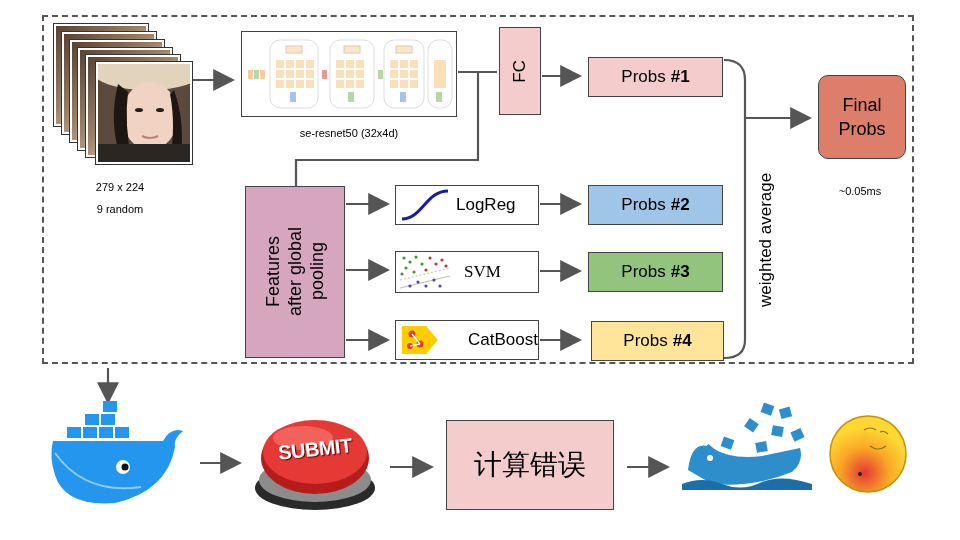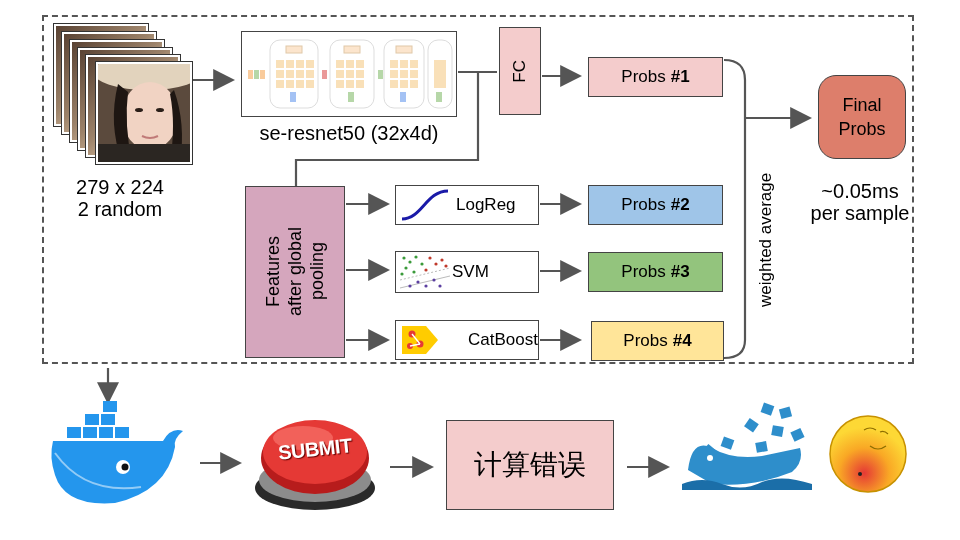--- a/index.html
+++ b/index.html
@@ -1,21 +1,21 @@
 <!DOCTYPE html>
 <html><head>
   <meta charset="utf-8">
   <style>
     html, body { margin: 0; padding: 0; background: #ffffff; }
     body { width: 960px; height: 540px; position: relative; overflow: hidden; font-family: "Liberation Sans", sans-serif; color: #000; }
     .abs { position: absolute; }
     .dashed-frame { left: 42px; top: 15px; width: 872px; height: 349px; border: 2px dashed #555; box-sizing: border-box; }
     .box { position: absolute; box-sizing: border-box; border: 1px solid #444; display: flex; align-items: center; justify-content: center; font-size: 17px; }
     .box b { font-weight: bold; margin-left: 5px; }
-    .label { position: absolute; font-size: 20px; text-align: center; line-height: 22px; }
+    .label { position: absolute; font-size: 11px; text-align: center; line-height: 22px; }
     svg.wires { position: absolute; left: 0; top: 0; }
     .vertical { writing-mode: vertical-rl; transform: rotate(180deg); }
     .frame-card { position: absolute; width: 90px; height: 98px; border: 2px solid #fff; box-shadow: 0 0 0 1px #333; background: linear-gradient(135deg,#5a4334,#9c8269 45%,#d9c0a2 70%,#7a5e48); }
     .face { position: absolute; left: 96px; top: 62px; width: 92px; height: 98px; border: 2px solid #fff; box-shadow: 0 0 0 1px #333; overflow: hidden; background: #3e332b; }
   </style>
 </head>
 <body>
 
 <div class="abs dashed-frame"></div>
 
@@ -60,21 +60,21 @@
       <path d="M76,26 Q88,60 82,98 L72,98 Q78,60 72,30 Z" fill="#1e1612"></path>
       <ellipse cx="41" cy="46" rx="4" ry="2" fill="#2a1e18"></ellipse>
       <ellipse cx="62" cy="46" rx="4" ry="2" fill="#2a1e18"></ellipse>
       <path d="M44,72 Q52,76 60,72" stroke="#c07a78" stroke-width="2" fill="none"></path>
       <rect x="0" y="80" width="92" height="18" fill="#2b2622"></rect>
     </svg>
   </div>
 </div>
 <div class="label" style="left:50px;top:176px;width:140px;">
   <div>279 x 224</div>
-  <div>2 random</div>
+  <div>9 random</div>
 </div>
 
 <div class="abs" style="left:241px;top:31px;width:216px;height:86px;border:1px solid #444;box-sizing:border-box;background:#fff;">
   <svg width="214" height="84">
     <g>
       <rect x="6" y="38" width="5" height="9" fill="#f9cb9c"></rect>
       <rect x="12" y="38" width="5" height="9" fill="#b6d7a8"></rect>
       <rect x="18" y="38" width="5" height="9" fill="#f9cb9c"></rect>
       <g transform="translate(28,8)">
         <rect x="0" y="0" width="48" height="68" rx="10" fill="none" stroke="#ddd"></rect>
@@ -166,21 +166,21 @@
       <circle cx="40" cy="12" r="1.6" fill="#c0392b"></circle>
       <circle cx="46" cy="8" r="1.6" fill="#c0392b"></circle>
       <circle cx="30" cy="18" r="1.6" fill="#c0392b"></circle>
       <circle cx="50" cy="14" r="1.6" fill="#c0392b"></circle>
     <circle cx="22" cy="30" r="1.6" fill="#5b3fa0"></circle>
       <circle cx="30" cy="34" r="1.6" fill="#5b3fa0"></circle>
       <circle cx="38" cy="28" r="1.6" fill="#5b3fa0"></circle>
       <circle cx="44" cy="34" r="1.6" fill="#5b3fa0"></circle>
       <circle cx="14" cy="34" r="1.6" fill="#5b3fa0"></circle>
   </svg>
-  <span style="margin-left:0;">SVM</span>
+  <span style="margin-left:12px;font-family:Liberation Serif, serif;">SVM</span>
 </div>
 <div class="box" style="left:395px;top:320px;width:144px;height:40px;background:#fff;justify-content:space-between;">
   <svg width="44" height="36" style="margin-left:2px;">
     <path d="M4,4 L28,4 L40,18 L28,32 L4,32 Z" fill="#ffcc00"></path>
     <circle cx="14" cy="12" r="3.5" fill="#e53935"></circle>
     <circle cx="22" cy="22" r="3.5" fill="#e53935"></circle>
     <circle cx="12" cy="24" r="3" fill="#e53935"></circle>
     <line x1="14" y1="12" x2="22" y2="22" stroke="#fff" stroke-width="1.4"></line>
     <line x1="12" y1="24" x2="22" y2="22" stroke="#fff" stroke-width="1.4"></line>
   </svg>
@@ -199,27 +199,26 @@
   <span>Probs</span>
     <b>#3</b>
 </div>
 <div class="box" style="left:591px;top:321px;width:133px;height:40px;background:#ffe599;">
   <span>Probs</span>
     <b>#4</b>
 </div>
 
 <div class="abs vertical" style="left:756px;top:150px;height:180px;font-size:17px;text-align:center;">weighted average</div>
 
-<div class="box" style="left:818px;top:75px;width:88px;height:84px;background:#dd7e6b;border-radius:18px;flex-direction:column;font-size:18px;line-height:24px;">
+<div class="box" style="left:818px;top:75px;width:88px;height:84px;background:#dd7e6b;border-radius:10px;flex-direction:column;font-size:18px;line-height:24px;">
   <span>Final</span>
   <span>Probs</span>
 </div>
 <div class="label" style="left:800px;top:180px;width:120px;">
   <div>~0.05ms</div>
-  <div>per sample</div>
 </div>
 
 <svg class="abs" style="left:45px;top:395px;" width="150" height="120">
   <g fill="#2496ed">
     <rect x="58" y="6" width="14" height="11"></rect>
     <rect x="40" y="19" width="14" height="11"></rect>
       <rect x="56" y="19" width="14" height="11"></rect>
     <rect x="22" y="32" width="14" height="11"></rect>
       <rect x="38" y="32" width="14" height="11"></rect>
       <rect x="54" y="32" width="14" height="11"></rect>

